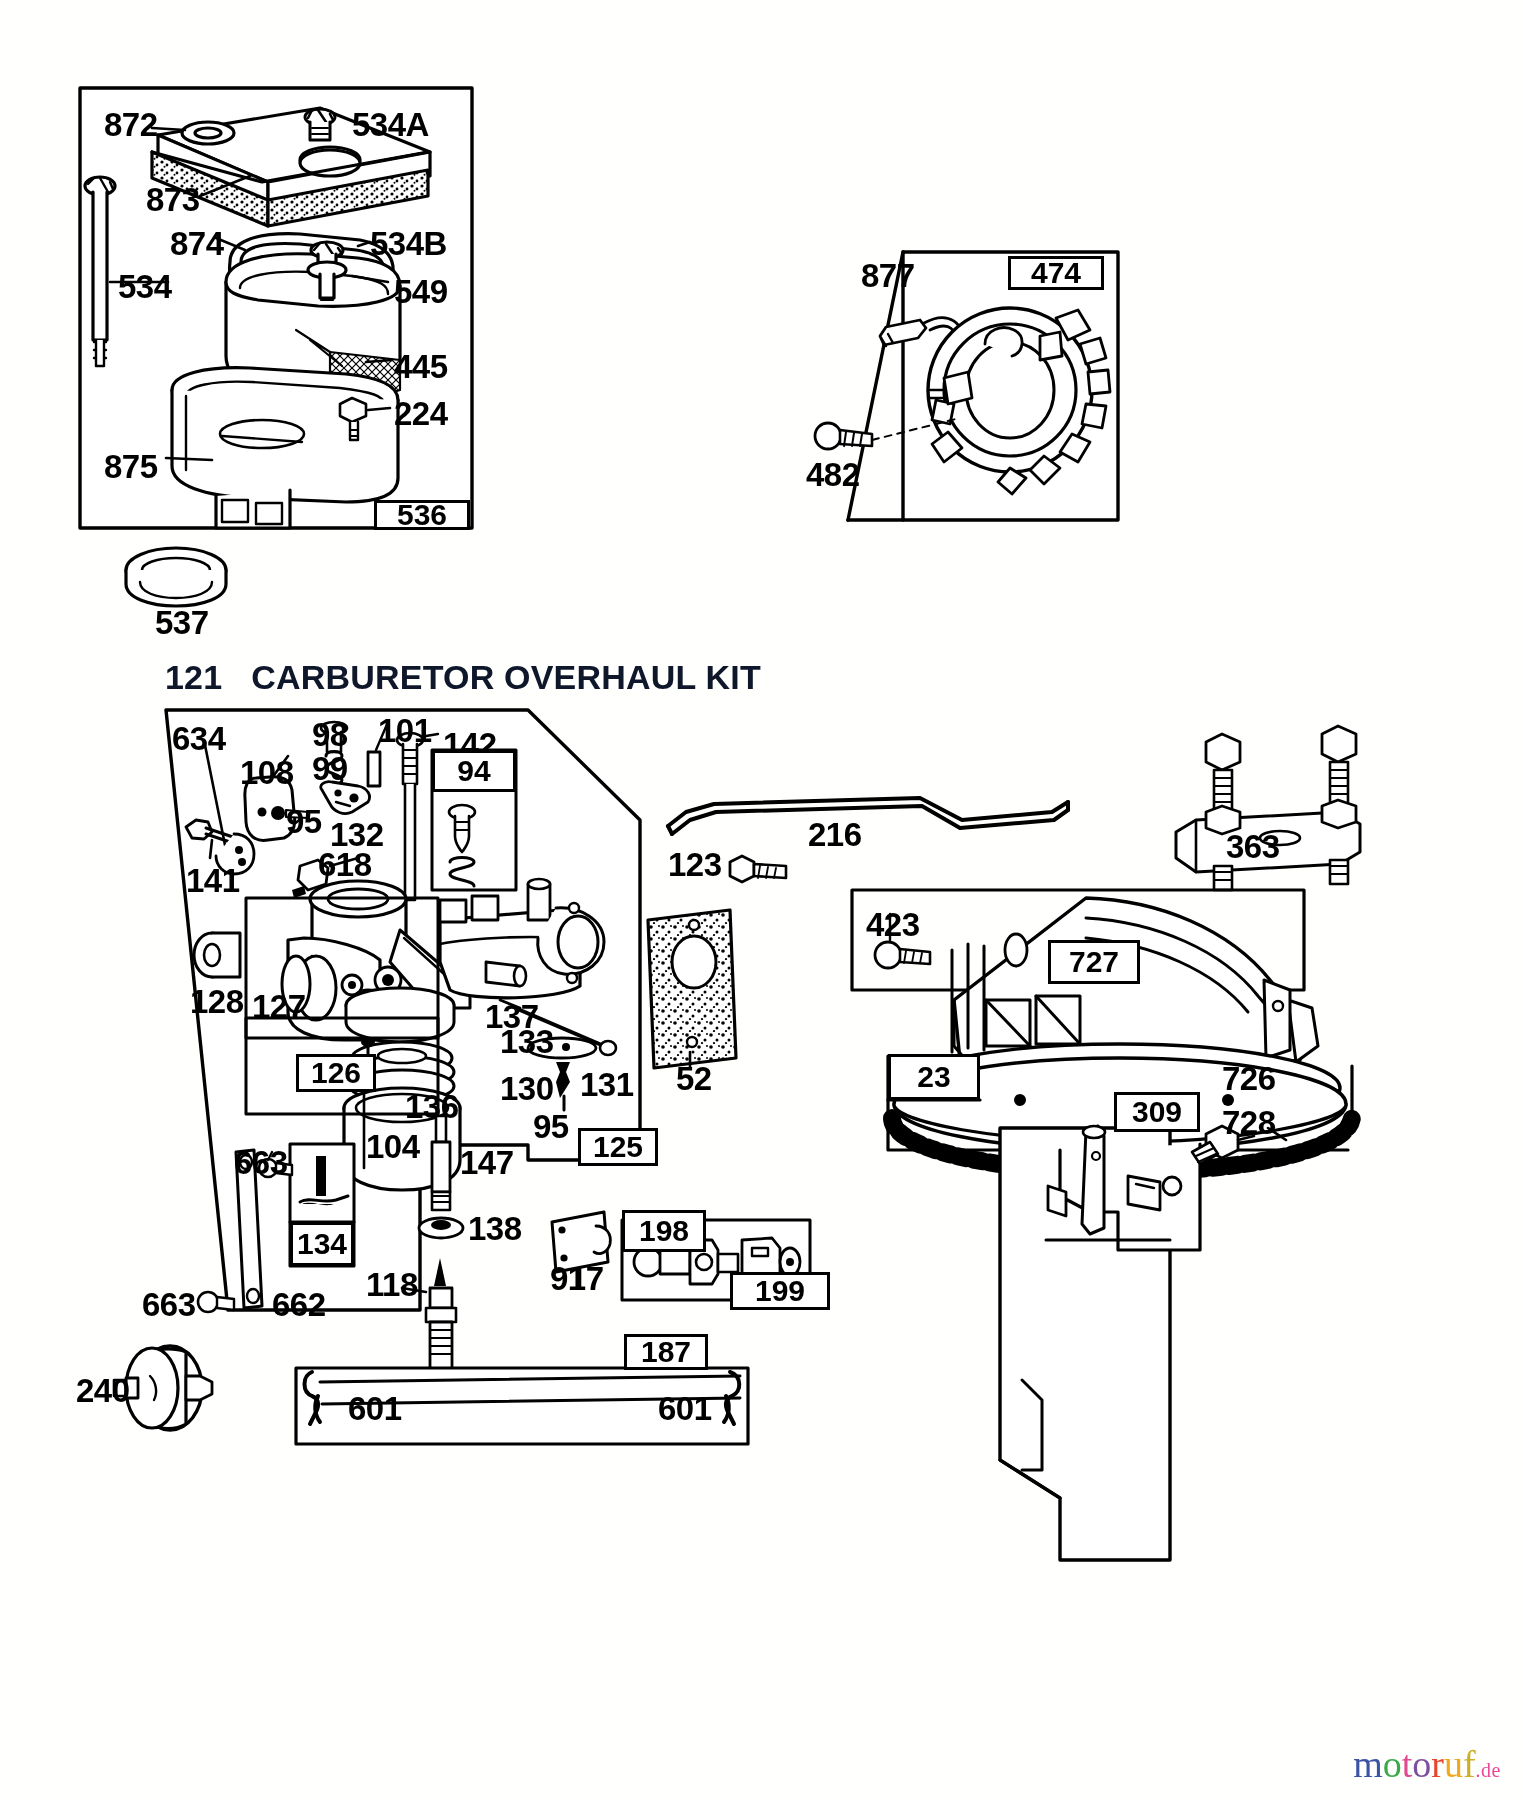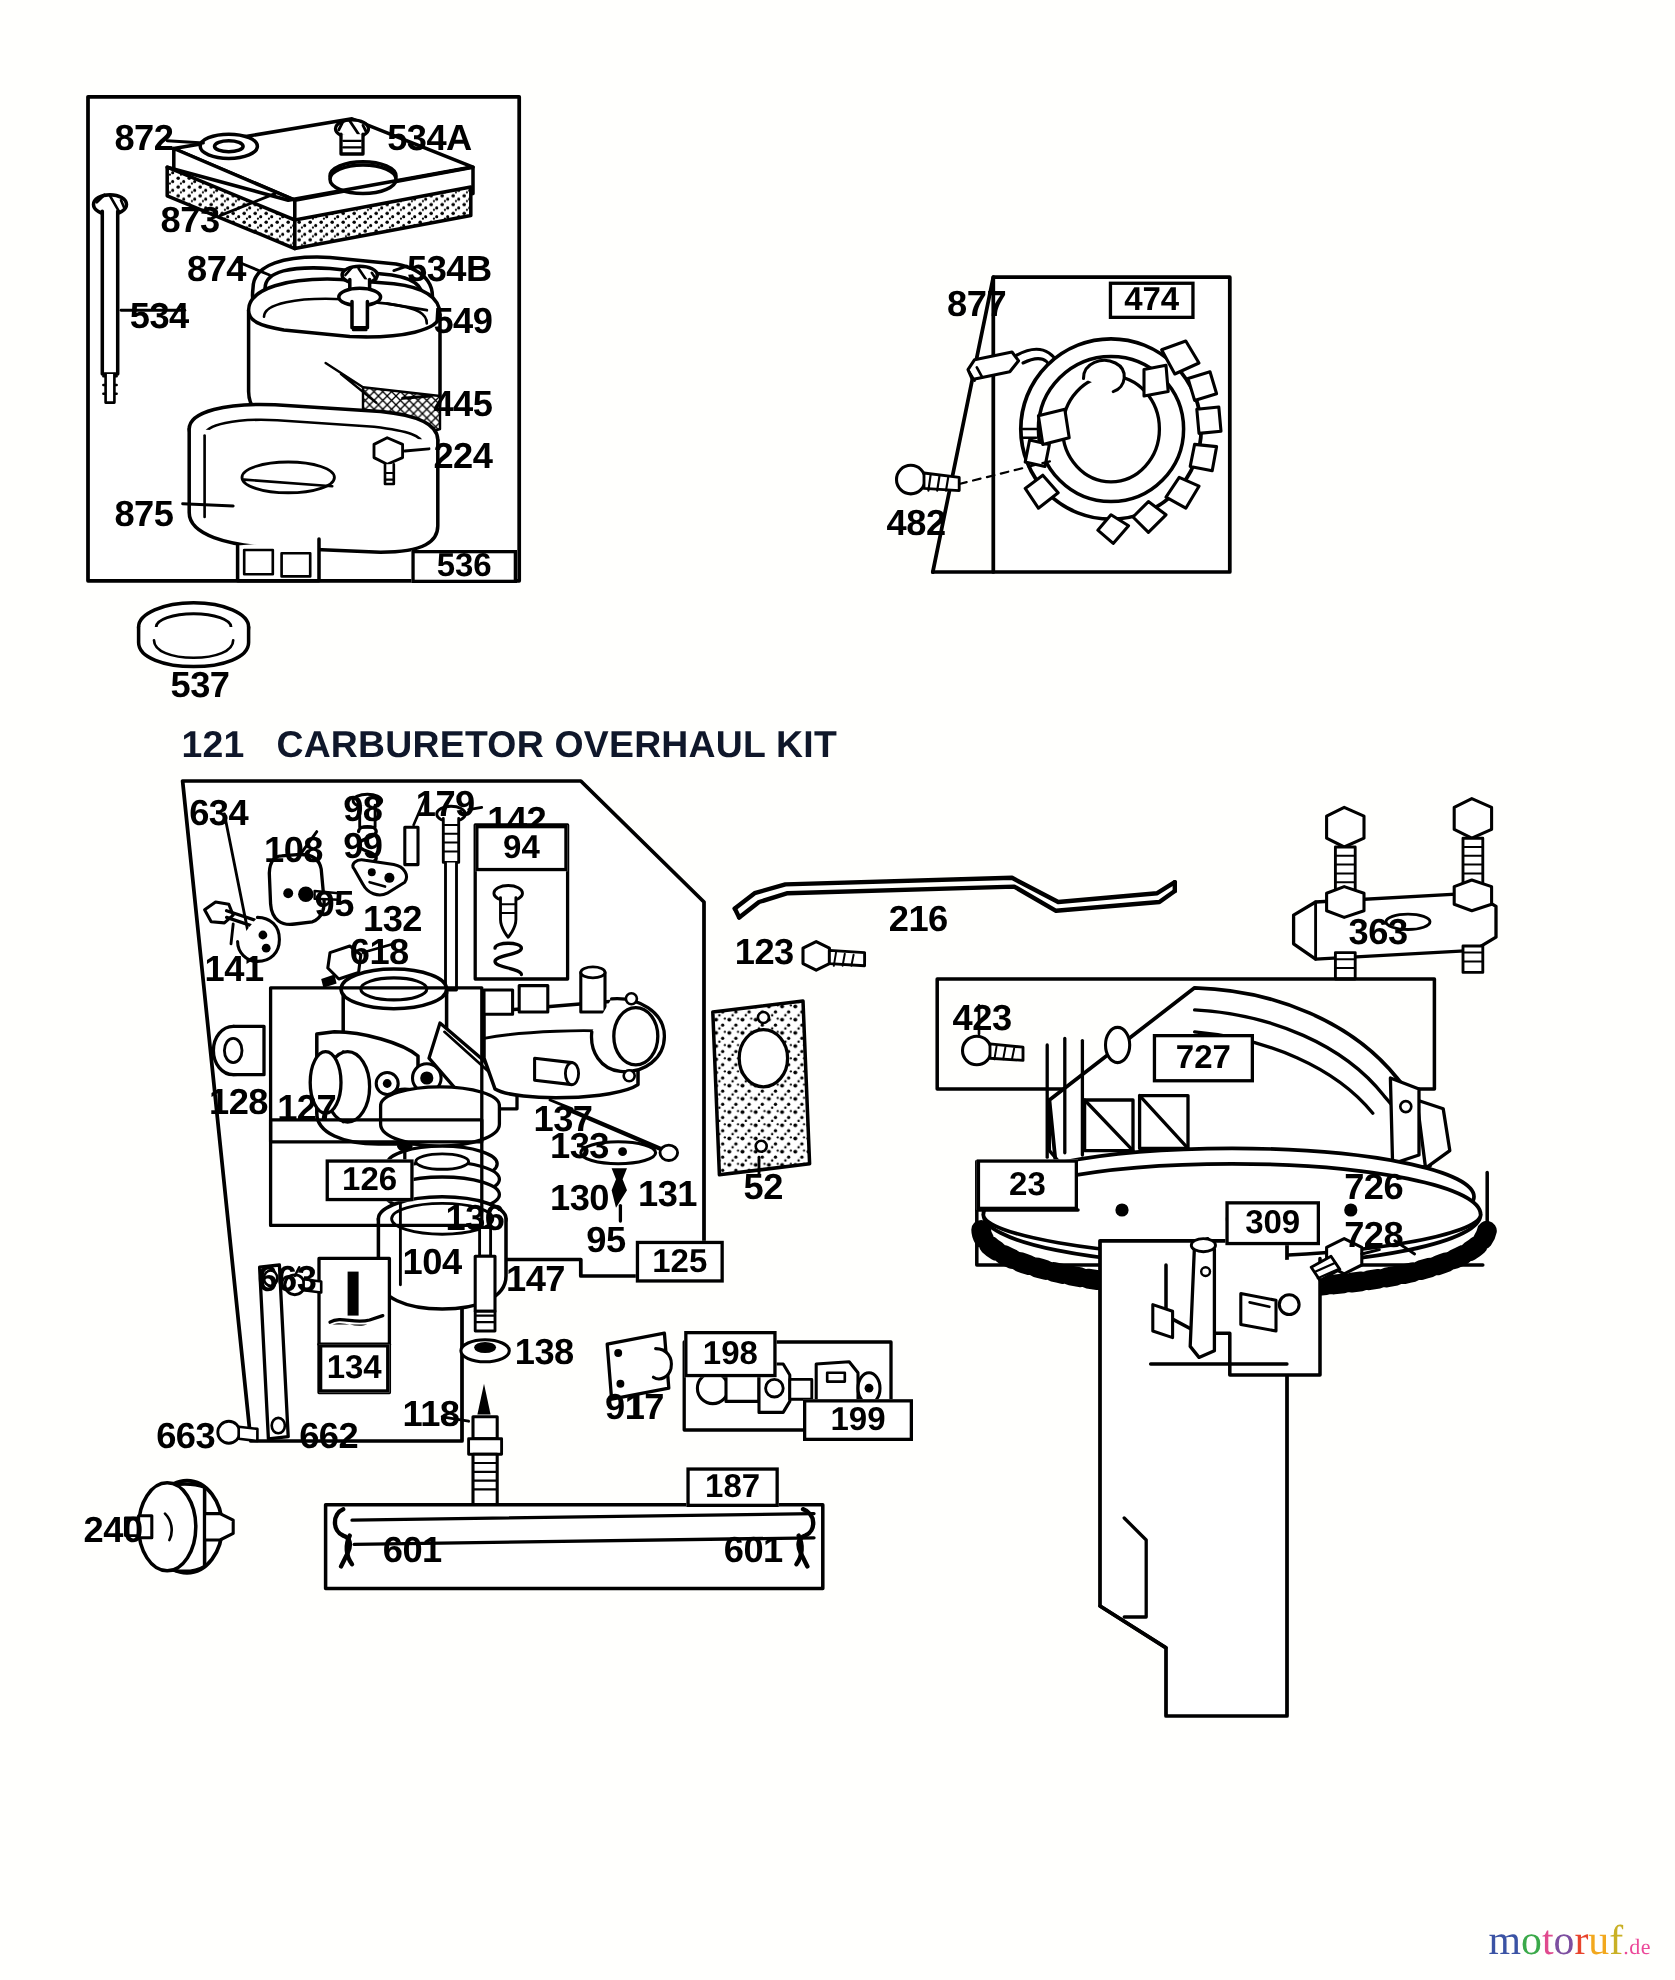--- a/index.html
+++ b/index.html
@@ -542,25 +542,25 @@
   <div class="lbl sz-big" style="left:394px; top:275px;">549</div>
   <div class="lbl sz-big" style="left:118px; top:270px;">534</div>
   <div class="lbl sz-big" style="left:394px; top:350px;">445</div>
   <div class="lbl sz-big" style="left:394px; top:397px;">224</div>
   <div class="lbl sz-big" style="left:104px; top:450px;">875</div>
   <div class="lbl sz-big" style="left:155px; top:606px;">537</div>
   <div class="boxnum" style="left:374px; top:500px; width:96px; height:30px;">536</div>
 
   <div class="lbl sz-big" style="left:861px; top:259px;">877</div>
   <div class="lbl sz-big" style="left:806px; top:458px;">482</div>
-  <div class="boxnum" style="left:1008px; top:256px; width:78px; height:34px;">474</div>
+  <div class="boxnum" style="left:1008px; top:256px; width:96px; height:34px;">474</div>
 
   <div class="lbl sz-big" style="left:172px; top:722px;">634</div>
   <div class="lbl sz-big" style="left:312px; top:718px;">98</div>
-  <div class="lbl sz-big" style="left:378px; top:714px;">179</div>
+  <div class="lbl sz-big" style="left:378px; top:714px;">101</div>
   <div class="lbl sz-big" style="left:443px; top:728px;">142</div>
   <div class="lbl sz-big" style="left:312px; top:752px;">99</div>
   <div class="lbl sz-big" style="left:240px; top:756px;">108</div>
   <div class="boxnum" style="left:432px; top:750px; width:84px; height:42px;">94</div>
   <div class="lbl sz-big" style="left:286px; top:805px;">95</div>
   <div class="lbl sz-big" style="left:330px; top:818px;">132</div>
   <div class="lbl sz-big" style="left:186px; top:864px;">141</div>
   <div class="lbl sz-big" style="left:318px; top:848px;">618</div>
   <div class="lbl sz-big" style="left:668px; top:848px;">123</div>
   <div class="lbl sz-big" style="left:190px; top:985px;">128</div>

